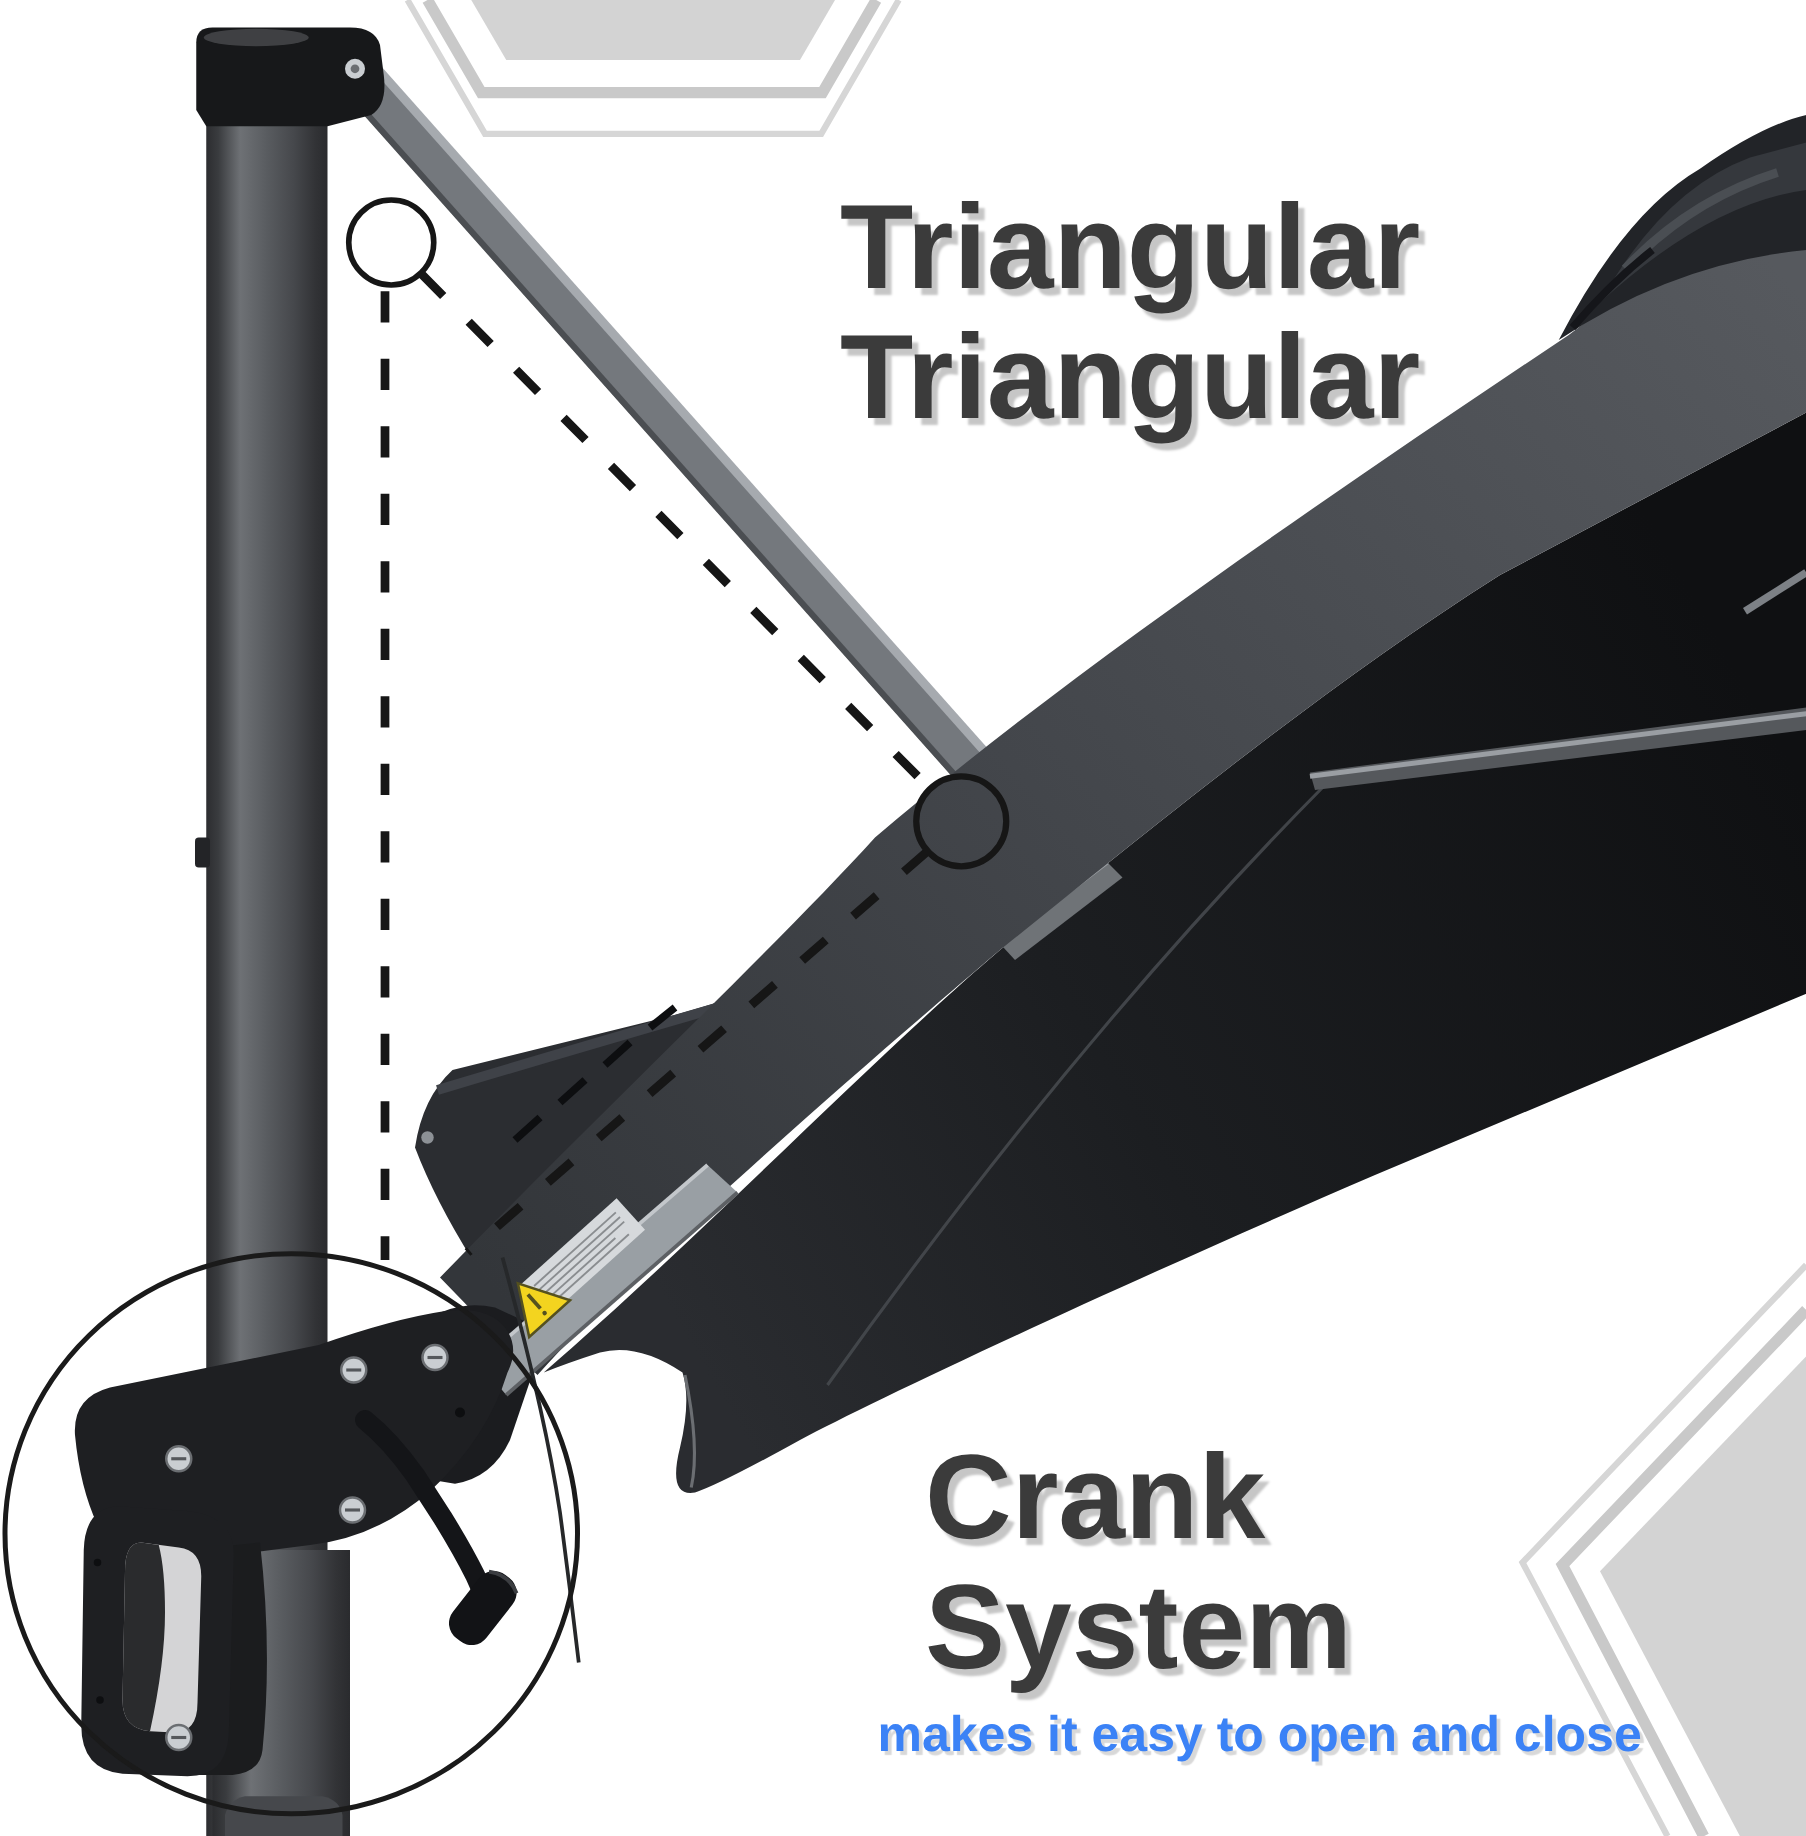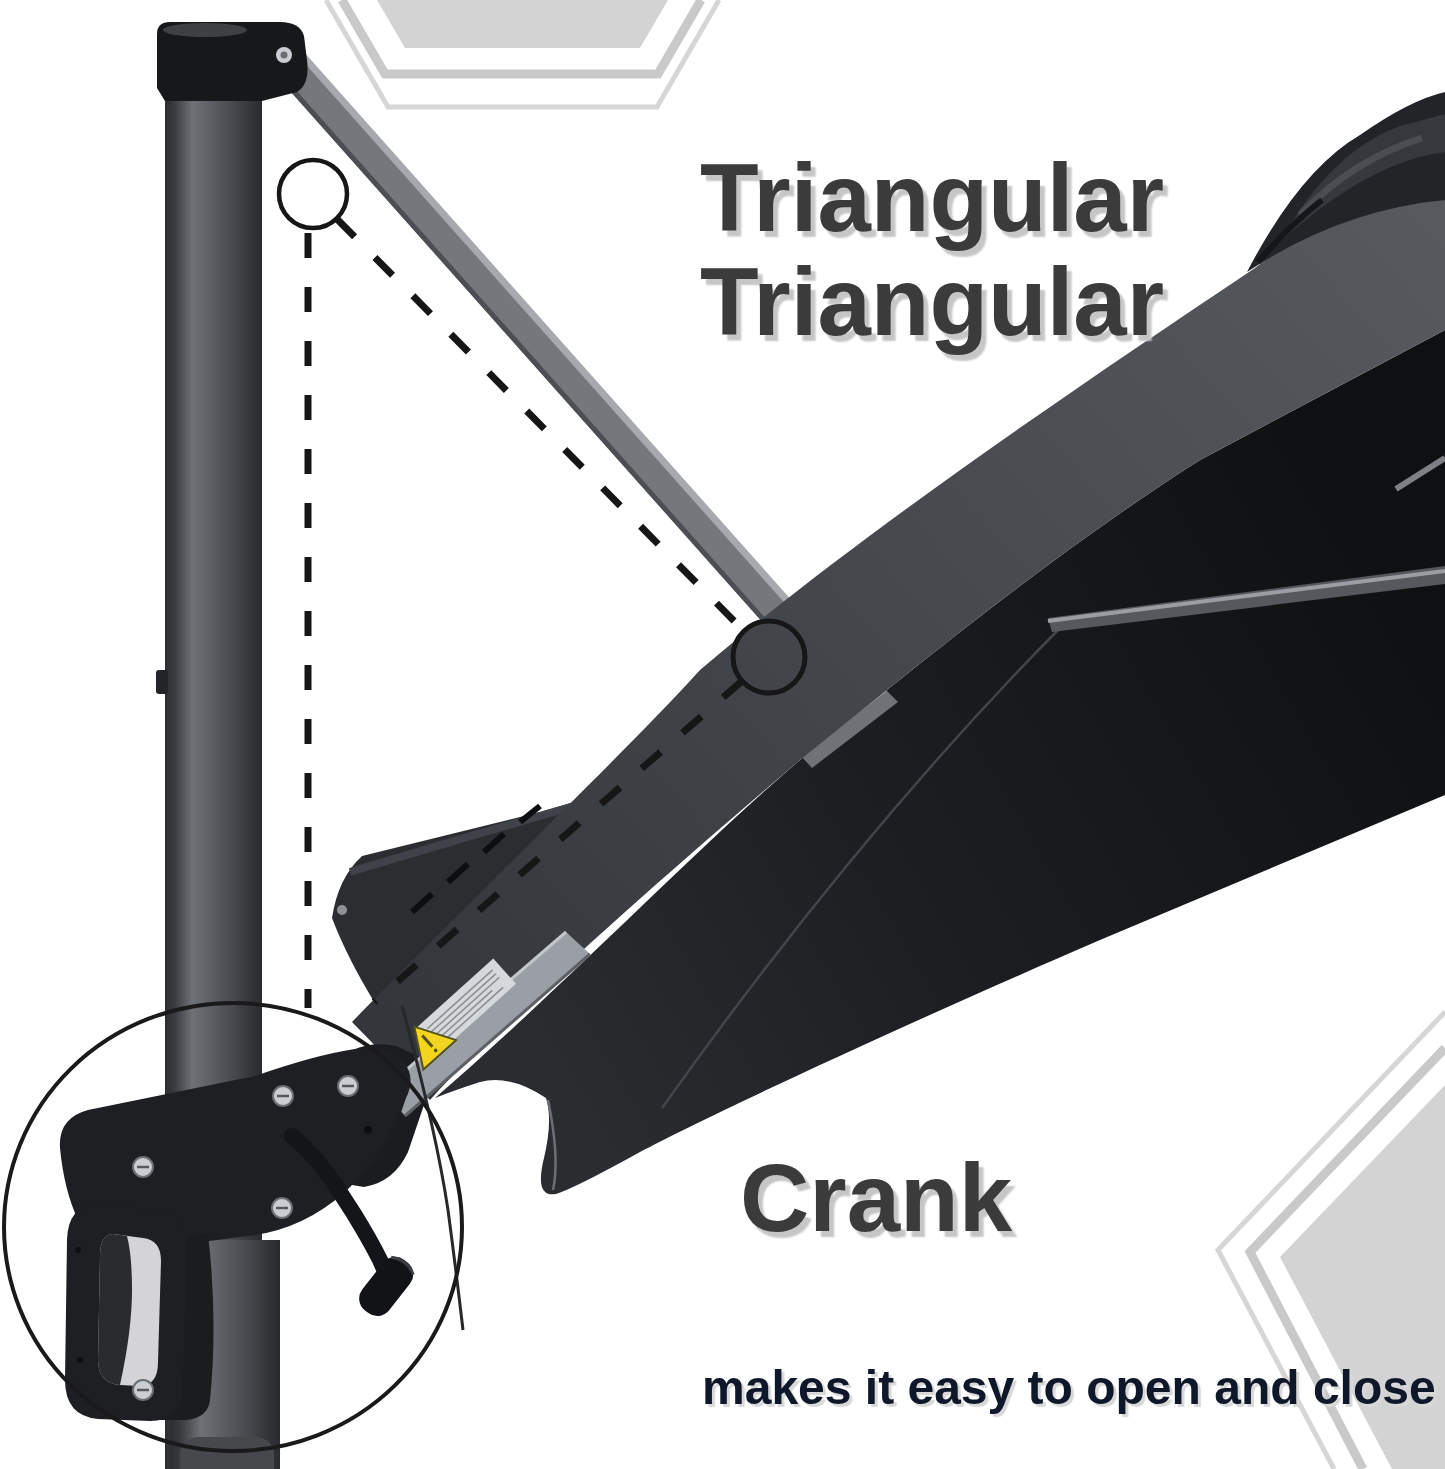--- a/index.html
+++ b/index.html
@@ -6,25 +6,25 @@
   .stage{
     position:relative;width:1445px;height:1469px;background:#ffffff;
     overflow:hidden;font-family:"Liberation Sans", sans-serif;
   }
   .stage svg{position:absolute;left:0;top:0;}
   .headline{
     position:absolute;font-weight:bold;color:#3b3b3b;
     font-size:96px;line-height:104px;letter-spacing:0px;white-space:nowrap;
     text-shadow:5px 6px 2px #c6c6c6;
   }
-  .headline.tri{left:700px;top:146px;}
+  .headline.tri{left:672px;top:146px;}
   .headline.crank{left:740px;top:1146px;}
   .subline{
-    position:absolute;left:702px;top:1366px;font-weight:bold;color:#0f172a;
-    font-size:48px;line-height:44px;white-space:nowrap;
+    position:absolute;left:702px;top:1366px;font-weight:bold;color:#3b82f6;
+    font-size:40px;line-height:44px;white-space:nowrap;
     text-shadow:3px 3px 1px #d8d8d8;
   }
 </style>
 </head>
 <body>
 
 <div class="stage">
 
 <svg width="1445" height="1469" viewBox="0 0 1445 1469">
   <defs>
@@ -214,17 +214,18 @@
   <ellipse cx="233" cy="1227" rx="229" ry="224" fill="none" stroke="#1a1a1a" stroke-width="4"></ellipse>
 </svg>
 
   <div class="headline tri">
     <div>Triangular</div>
     <div>Triangular</div>
   </div>
 
   <div class="headline crank">
     <div>Crank</div>
+    <div>System</div>
   </div>
 
   <div class="subline">makes it easy to open and close</div>
 
 </div>
 
 </body></html>

